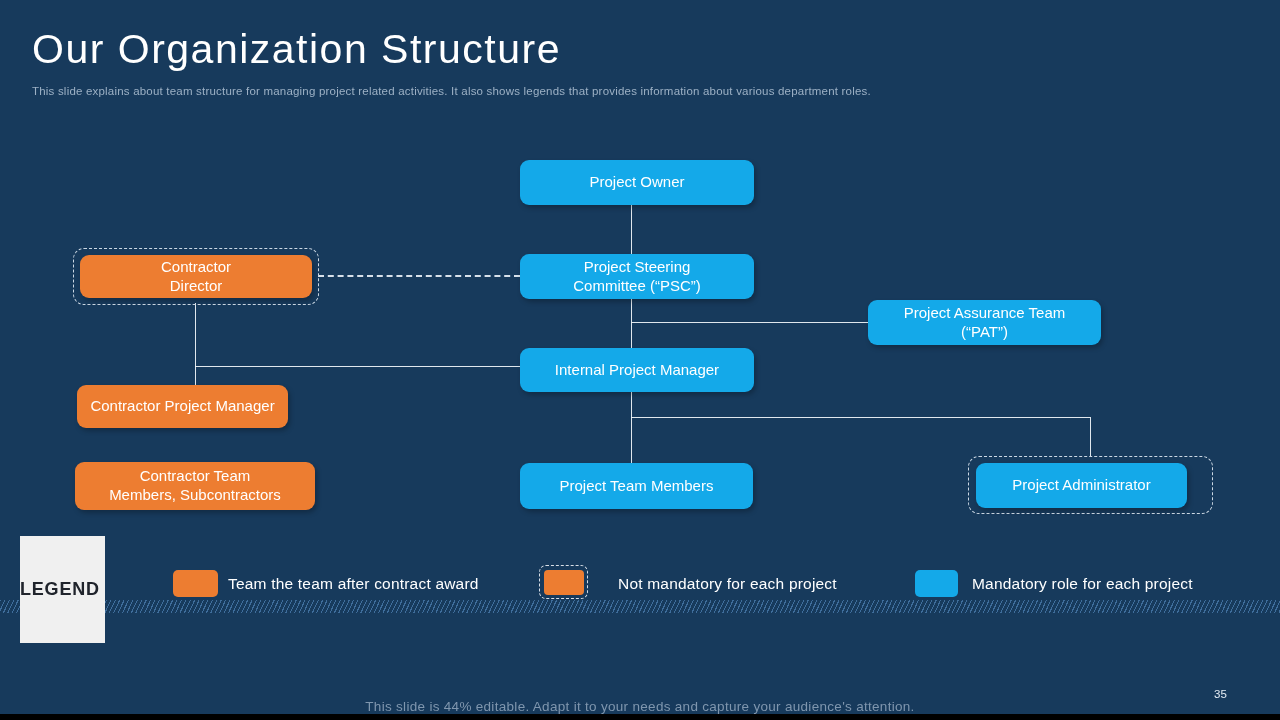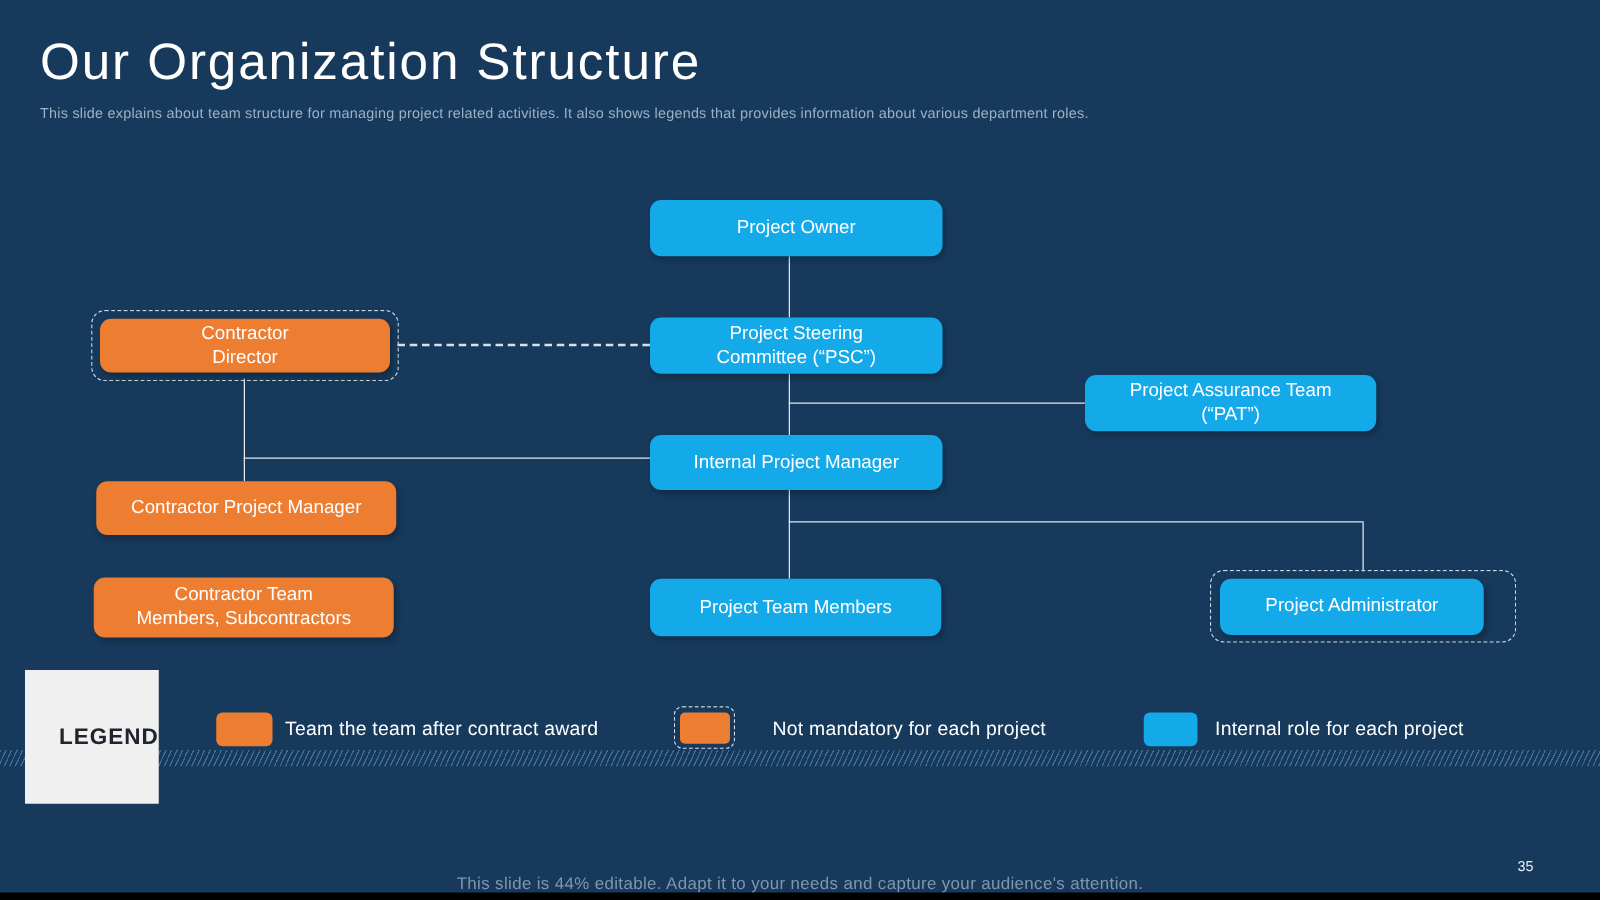--- a/index.html
+++ b/index.html
@@ -30,43 +30,43 @@
   .node.orange { background:#ed7d31; }
   .dashed-wrap {
     position:absolute; border:1.5px dashed #ccd8e4; border-radius:11px;
   }
   #n0 { left:520px; top:160px; width:234px; height:45px; }
   #n1 { left:520px; top:254px; width:234px; height:45px; }
   #n2wrap { left:73px;  top:248px; width:246px; height:57px; }
   #n2 { left:80px;  top:255px; width:232px; height:43px; }
   #n3 { left:868px; top:300px; width:233px; height:45px; }
   #n4 { left:520px; top:348px; width:234px; height:44px; }
-  #n5 { left:77px;  top:385px; width:240px; height:43px; }
+  #n5 { left:77px;  top:385px; width:211px; height:43px; }
   #n6 { left:75px;  top:462px; width:240px; height:48px; }
   #n7 { left:520px; top:463px; width:233px; height:46px; }
   #n8wrap { left:968px; top:456px; width:245px; height:58px; }
   #n8 { left:976px; top:463px; width:211px; height:45px; }
   
   .line { position:absolute; background:#f2f6fa; opacity:0.92; }
   #l-owner-psc  { left:631px;  top:205px; width:1px;   height:49px; }
   #l-psc-ipm    { left:631px;  top:299px; width:1px;   height:49px; }
   #l-psc-pat    { left:631px;  top:322px; width:237px; height:1px; }
   #l-cd-down    { left:195px;  top:303px; width:1px;   height:82px; }
   #l-cd-ipm     { left:195px;  top:366px; width:325px; height:1px; }
   #l-ipm-ptm    { left:631px;  top:392px; width:1px;   height:71px; }
   #l-ipm-admin  { left:631px;  top:417px; width:459px; height:1px; }
   #l-admin-down { left:1090px; top:417px; width:1px;   height:40px; }
   .dash-line {
     position:absolute; left:318px; top:275px; width:202px; height:0;
     border-top:2px dashed #e3eaf2; opacity:0.95;
   }
   
   .legend-box {
-    position:absolute; left:20px; top:536px; width:107px; height:107px;
-    background:#f0f0f0; display:flex; align-items:center; justify-content:flex-end;
+    position:absolute; left:20px; top:536px; width:85px; height:107px;
+    background:#f0f0f0; display:flex; align-items:center; justify-content:flex-start;
     z-index:2;
   }
   .legend-box span {
     font-size:18px; font-weight:bold; color:#20242c; letter-spacing:0.8px;
   }
   .hatch-band {
     position:absolute; left:0; top:600px; width:1280px; height:13px; z-index:1;
     background:repeating-linear-gradient(115deg,
       rgba(96,152,208,0.55) 0px, rgba(96,152,208,0.55) 1px,
       rgba(0,0,0,0) 1px, rgba(0,0,0,0) 4px);
@@ -142,19 +142,19 @@
 
   <div class="swatch" id="sw0"></div>
   <div class="legend-label" id="lb0">Team the team after contract award</div>
 
   <div id="sw1outer">
     <div id="sw1inner"></div>
   </div>
   <div class="legend-label" id="lb1">Not mandatory for each project</div>
 
   <div class="swatch" id="sw2"></div>
-  <div class="legend-label" id="lb2">Internal role for each project</div>
+  <div class="legend-label" id="lb2">Mandatory role for each project</div>
 
   <div class="footer-note">This slide is 44% editable. Adapt it to your needs and capture your audience's attention.</div>
   <div class="page-number">35</div>
   <div class="bottom-bar"></div>
 
 </div>
 
 </body></html>

